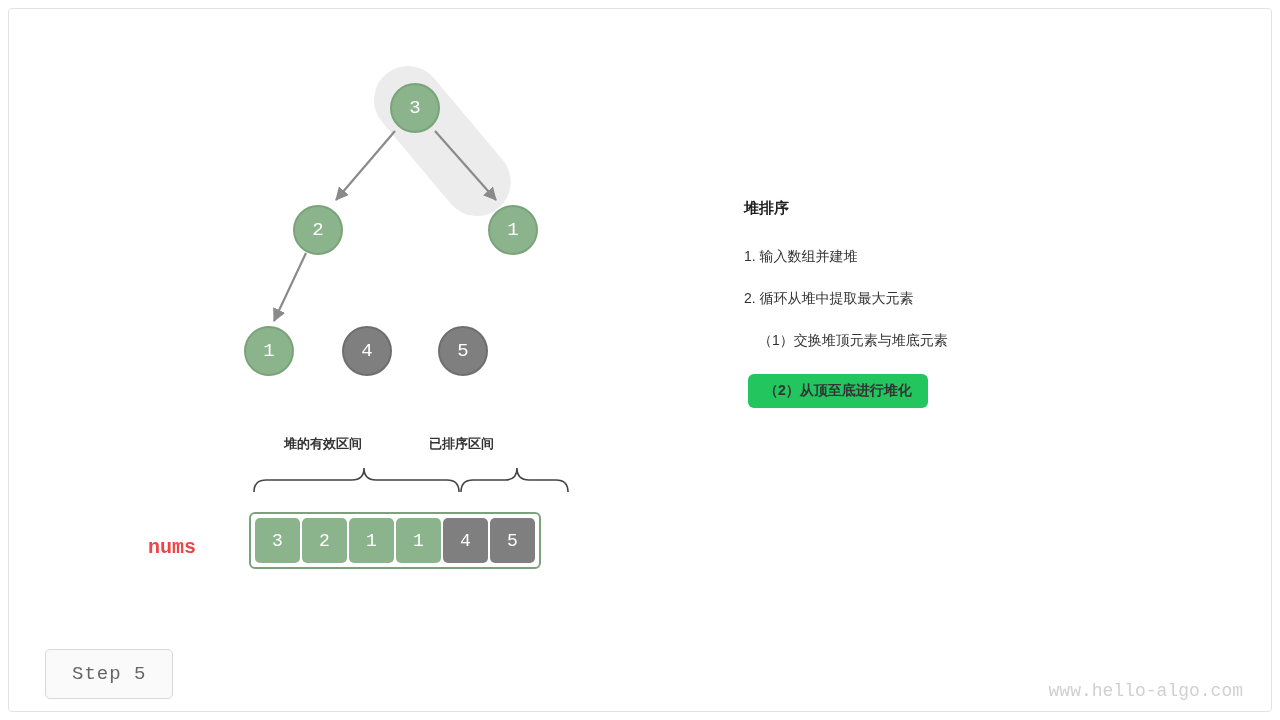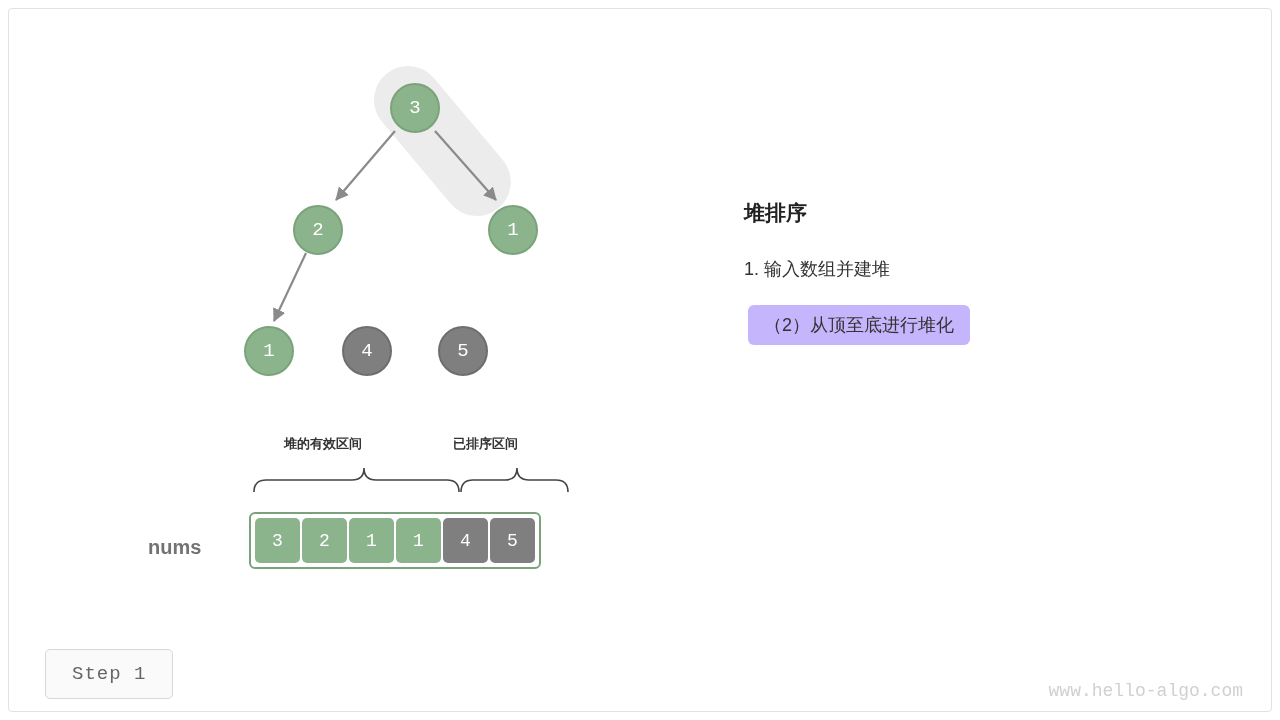--- a/index.html
+++ b/index.html
@@ -47,22 +47,22 @@
     position:absolute;
     font-size:13px; font-weight:bold; color:#333;
     font-family:"Liberation Sans", sans-serif;
     white-space:nowrap;
   }
 
   
   .array-label {
     position:absolute;
     font-size:20px; font-weight:bold;
-    color:#737373;
-    font-family:Liberation Sans, sans-serif;
+    color:#ef4444;
+    font-family:Liberation Mono, monospace;
   }
   .array-box {
     position:absolute;
     border:2px solid #7ba37b;
     border-radius:6px;
     display:flex;
     padding:3px;
     background:#ffffff;
   }
   .cell {
@@ -73,36 +73,37 @@
     color:#fff;
     font-size:18px;
     font-family:"Liberation Mono", monospace;
   }
   .cell.green { background:#8cb48c; }
   .cell.gray  { background:#7f7f7f; }
 
   
   .panel { position:absolute; left:735px; top:190px; width:470px; }
   .panel-title {
-    font-size:21px; font-weight:bold; color:#222;
+    font-size:15px; font-weight:bold; color:#222;
     margin:0 0 30px 0;
     font-family:"Liberation Sans", sans-serif;
   }
   .step-line {
-    font-size:18px; color:#333;
+    font-size:14px; color:#333;
     margin:0 0 24px 0;
     font-family:"Liberation Sans", sans-serif;
   }
   .step-line.sub { margin-left:14px; }
   .step-line.hl {
     display:inline-block;
-    background:#c4b5fd;
+    background:#22c55e;
     border-radius:6px;
     padding:8px 16px;
     margin-left:4px;
+    font-weight:bold;
   }
 
   
   .step-badge {
     position:absolute; left:36px; top:640px;
     padding:13px 26px;
     border:1px solid #d8d8d8;
     border-radius:5px;
     background:#fafafa;
     color:#666;
@@ -148,21 +149,21 @@
       <span>1</span>
     </div>
     <div class="node gray" style="left:333px; top:317px;">
       <span>4</span>
     </div>
     <div class="node gray" style="left:429px; top:317px;">
       <span>5</span>
     </div>
 
     <div class="brace-label" style="left:275px; top:426px;">堆的有效区间</div>
-    <div class="brace-label" style="left:444px; top:426px;">已排序区间</div>
+    <div class="brace-label" style="left:420px; top:426px;">已排序区间</div>
 
     <svg class="edges" style="z-index:2;">
       <path d="M245,483 q0,-12 12,-12 L343,471 q12,0 12,-12 q0,12 12,12 L438,471 q12,0 12,12" fill="none" stroke="#444" stroke-width="1.6"></path>
       <path d="M452,483 q0,-12 12,-12 L496,471 q12,0 12,-12 q0,12 12,12 L547,471 q12,0 12,12" fill="none" stroke="#444" stroke-width="1.6"></path>
     </svg>
 
     <div class="array-label" style="left:139px; top:527px;">nums</div>
     <div class="array-box" style="left:240px; top:503px;">
       <div class="cell green">
         <span>3</span>
@@ -180,22 +181,24 @@
         <span>4</span>
       </div>
       <div class="cell gray">
         <span>5</span>
       </div>
     </div>
 
     <div class="panel">
       <div class="panel-title">堆排序</div>
       <div class="step-line">1.  输入数组并建堆</div>
+      <div class="step-line">2.  循环从堆中提取最大元素</div>
+      <div class="step-line sub">（1）交换堆顶元素与堆底元素</div>
       <div>
         <span class="step-line hl">（2）从顶至底进行堆化</span>
       </div>
     </div>
 
-    <div class="step-badge">Step 1</div>
+    <div class="step-badge">Step 5</div>
     <div class="watermark">www.hello-algo.com</div>
 
   </div>
 </div>
 
 </body></html>

